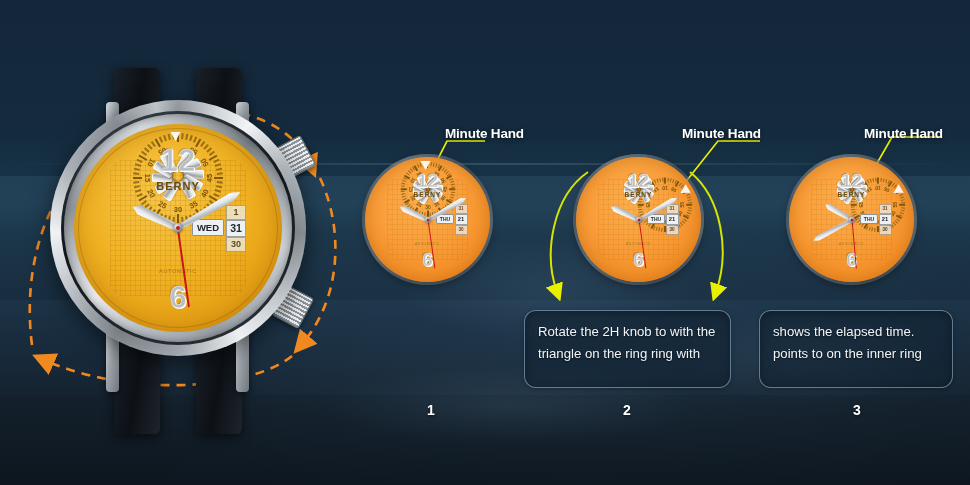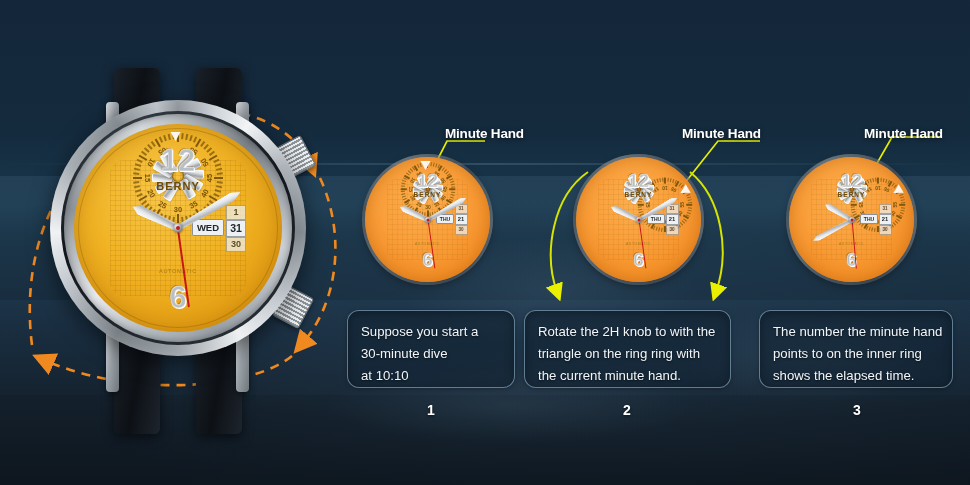--- a/index.html
+++ b/index.html
@@ -785,25 +785,20 @@
         <div class="hand hand-min" style="transform: translate(-50%, -100%) rotate(60deg); height: 44px;">
           <i style="width: 6px; height: 44px; clip-path: polygon(50% 0px, 100% 13%, 80% 100%, 20% 100%, 0px 13%);"></i>
         </div>
         <div class="hand hand-sec" style="transform: translate(-50%, -100%) rotate(172deg); height: 49px;">
           <i style="width: 1.2px; height: 49px;"></i>
         </div>
         <div class="pivot" style="width: 6px; height: 6px;"></div>
         <div class="secpivot" style="width: 3px; height: 3px;"></div>
       </div>
     </div>
-  <div class="callout" style="left:347px;top:310px;width:168px;height:78px;">
-    <div>Suppose you start a</div>
-    <div>30-minute dive</div>
-    <div>at 10:10</div>
-  </div>
   <div class="stepnum" style="left:411px;top:402px;">1</div>
 
   <div class="mh-label" style="left:682px;top:126px;">Minute Hand</div>
   <div class="watch smallwatch" id="sw2" style="left:576px;top:157px;width:125px;height:125px;">
       <div class="ring-outer" style="left: -3px; top: -3px; width: 131px; height: 131px; opacity: 0.55;"></div>
       <div class="dial small" style="left: 0px; top: 0px; width: 125px; height: 125px;">
         <div class="dial-texture" style="left: 22px; top: 22px; width: 81px; height: 81px; border-radius: 9px; opacity: 0.6;"></div>
         <div class="innerring" style="left: 2px; top: 2px; width: 121px; height: 121px; transform: rotate(60deg);">
           <div class="tick" style="height: 60.5px; width: 0px; transform: translateX(-50%) rotate(0deg);">
             <i style="width: 1.2px; height: 6px; margin-top: 3px; margin-left: -0.6px; opacity: 0.95;"></i>
@@ -1075,21 +1070,20 @@
         <div class="hand hand-sec" style="transform: translate(-50%, -100%) rotate(172deg); height: 49px;">
           <i style="width: 1.2px; height: 49px;"></i>
         </div>
         <div class="pivot" style="width: 6px; height: 6px;"></div>
         <div class="secpivot" style="width: 3px; height: 3px;"></div>
       </div>
     </div>
   <div class="callout" style="left:524px;top:310px;width:207px;height:78px;">
     <div>Rotate the 2H knob to with the</div>
     <div>triangle on the ring ring with</div>
-    <div>the current minute hand.</div>
   </div>
   <div class="stepnum" style="left:607px;top:402px;">2</div>
 
   <div class="mh-label" style="left:864px;top:126px;">Minute Hand</div>
   <div class="watch smallwatch" id="sw3" style="left:789px;top:157px;width:125px;height:125px;">
       <div class="ring-outer" style="left: -3px; top: -3px; width: 131px; height: 131px; opacity: 0.55;"></div>
       <div class="dial small" style="left: 0px; top: 0px; width: 125px; height: 125px;">
         <div class="dial-texture" style="left: 22px; top: 22px; width: 81px; height: 81px; border-radius: 9px; opacity: 0.6;"></div>
         <div class="innerring" style="left: 2px; top: 2px; width: 121px; height: 121px; transform: rotate(60deg);">
           <div class="tick" style="height: 60.5px; width: 0px; transform: translateX(-50%) rotate(0deg);">
@@ -1360,19 +1354,18 @@
           <i style="width: 6px; height: 44px; clip-path: polygon(50% 0px, 100% 13%, 80% 100%, 20% 100%, 0px 13%);"></i>
         </div>
         <div class="hand hand-sec" style="transform: translate(-50%, -100%) rotate(175deg); height: 49px;">
           <i style="width: 1.2px; height: 49px;"></i>
         </div>
         <div class="pivot" style="width: 6px; height: 6px;"></div>
         <div class="secpivot" style="width: 3px; height: 3px;"></div>
       </div>
     </div>
   <div class="callout" style="left:759px;top:310px;width:194px;height:78px;">
-    <div>The number the minute hand</div>
+    <div>shows the elapsed time.</div>
     <div>points to on the inner ring</div>
-    <div>shows the elapsed time.</div>
   </div>
   <div class="stepnum" style="left:837px;top:402px;">3</div>
 
 </div>
 
 </body></html>

